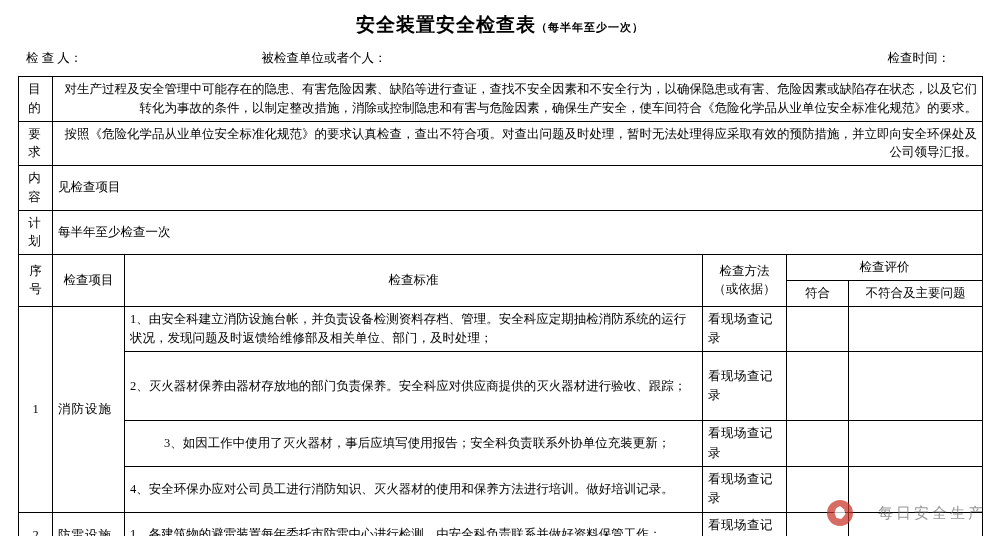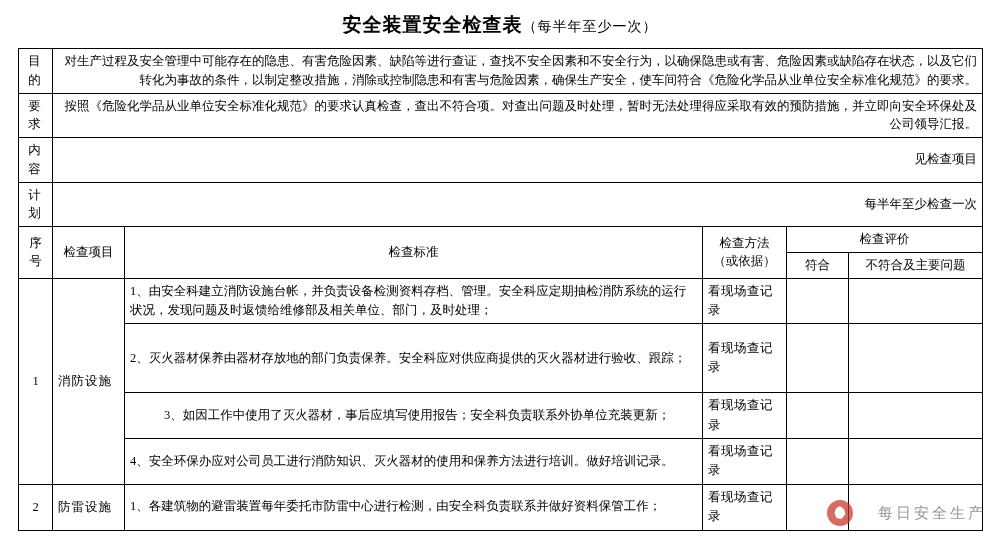--- a/index.html
+++ b/index.html
@@ -25,22 +25,22 @@
   .doc-title {
     text-align: center;
     font-size: 19px;
     font-weight: bold;
     letter-spacing: 1px;
     padding-top: 12px;
     padding-bottom: 10px;
     font-family: "Liberation Serif", "DejaVu Serif", serif;
   }
   .doc-title .sub {
-    font-size: 14px;
-    font-weight: normal;
+    font-size: 11px;
+    font-weight: bold;
   }
   .meta-row {
     display: flex;
     align-items: center;
     font-size: 12.5px;
     padding: 0 8px 8px 8px;
     height: 20px;
   }
   .meta-left { width: 24%; text-align: left; }
   .meta-mid  { width: 46%; text-align: left; padding-left: 18px;}
@@ -62,21 +62,21 @@
   }
   .c-label {
     text-align: center;
     letter-spacing: 2px;
     width: 46px;
   }
   .c-body {
     text-align: right;
     padding: 4px 8px;
   }
-  .center { text-align: right; }
+  .center { text-align: left; }
   .hdr {
     text-align: center;
     font-weight: normal;
   }
   .col-seq   { width: 34px; }
   .col-item  { width: 72px; }
   .col-std   { width: 578px; }
   .col-meth  { width: 84px; }
   .col-ok    { width: 62px; }
   .col-bad   { width: 134px; }
@@ -120,20 +120,25 @@
 </style>
 </head>
 <body>
 
 <div class="page">
 
   <div class="doc-title">
     <span>安全装置安全检查表</span><span class="sub">（每半年至少一次）</span>
   </div>
 
+  <div class="meta-row">
+    <div class="meta-left">检 查 人：</div>
+    <div class="meta-mid">被检查单位或者个人：</div>
+    <div class="meta-right">检查时间：</div>
+  </div>
 
   <table class="main">
     <colgroup>
       <col class="col-seq">
       <col class="col-item">
       <col class="col-std">
       <col class="col-meth">
       <col class="col-ok">
       <col class="col-bad">
     </colgroup>

